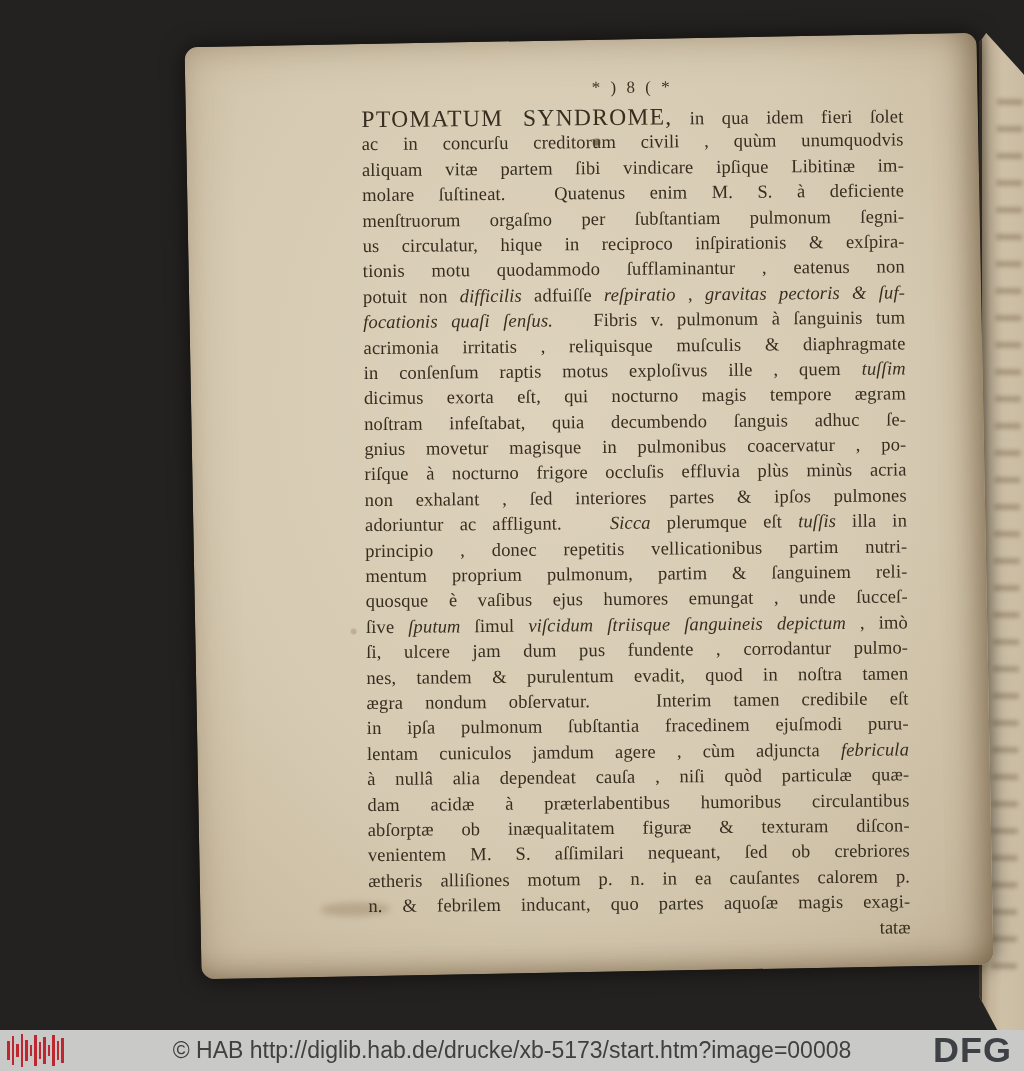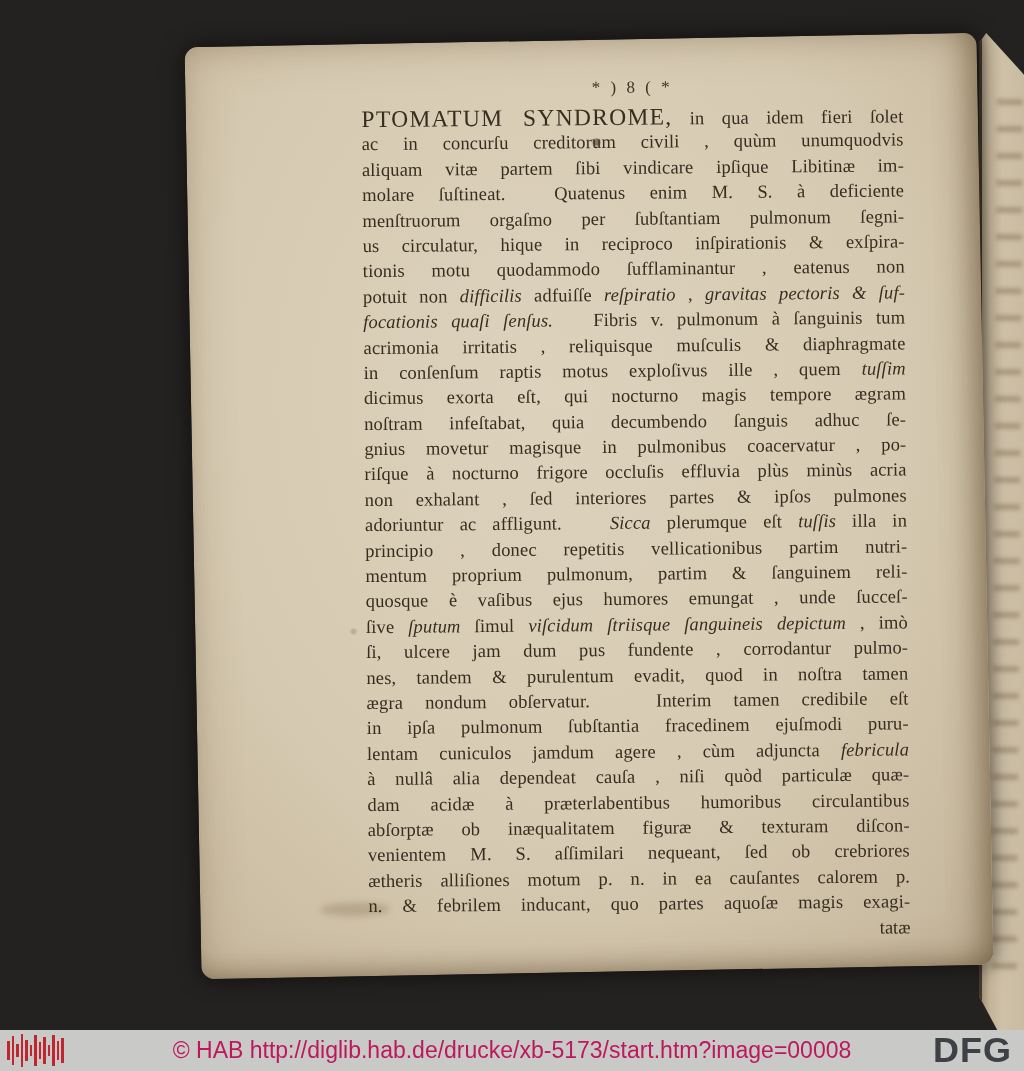--- a/index.html
+++ b/index.html
@@ -66,21 +66,21 @@
   
   .footer-bar{
     position:absolute;left:0;top:1030px;width:1024px;height:41px;
     background:#c9c9c7;z-index:5;
   }
   .hab-logo{position:absolute;left:7px;top:3px;width:58px;height:35px;}
   .copyright{
     position:absolute;left:0;top:0;width:1024px;height:41px;
     line-height:41px;text-align:center;
     font-family:"Liberation Sans","DejaVu Sans",sans-serif;
-    font-size:23px;color:#be185d;
+    font-size:23px;color:#404040;
   }
   .dfg-logo{
     position:absolute;right:12px;top:0;height:41px;line-height:41px;
     font-family:"Liberation Sans","DejaVu Sans",sans-serif;
     font-size:36px;font-weight:900;letter-spacing:1px;color:#3d4145;
     transform:scaleY(.95);
   }
 </style>
 </head>
 <body>

